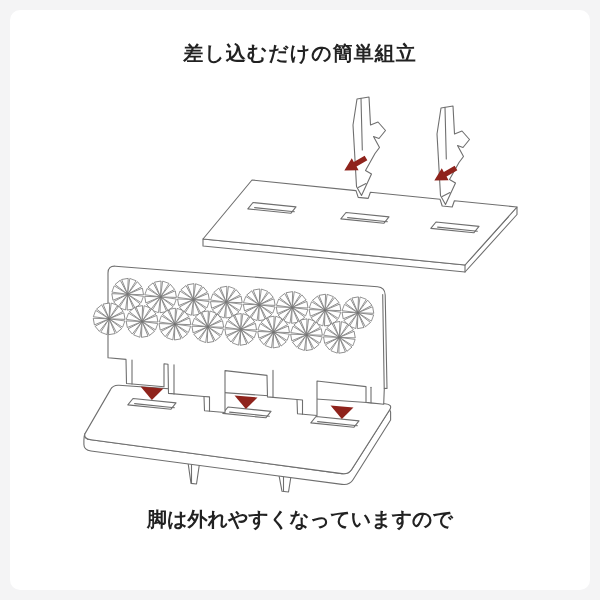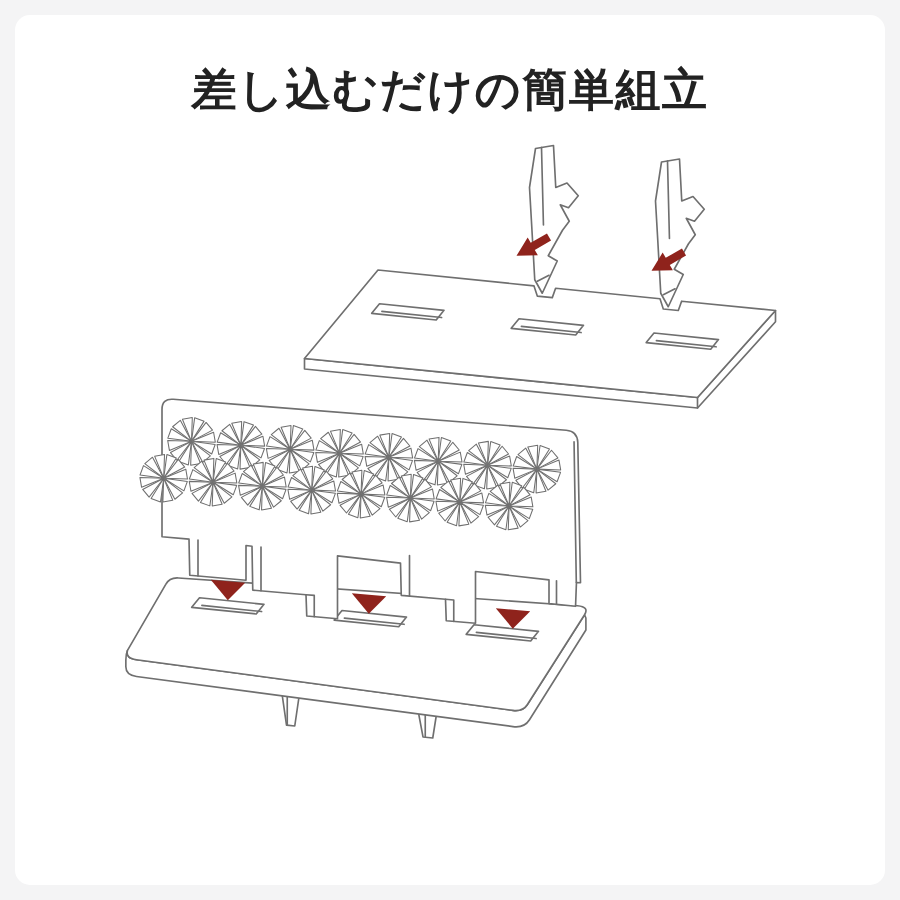--- a/index.html
+++ b/index.html
@@ -11,21 +11,21 @@
     font-family:"DejaVu Sans","Liberation Sans",sans-serif;
   }
   .card{
     position:absolute;inset:10px;
     background:var(--card,#ffffff);
     border-radius:10px;
   }
   .title{
     position:absolute;top:40px;left:0;right:0;
     text-align:center;
-    font-size:30px;font-weight:700;
+    font-size:20px;font-weight:700;
     letter-spacing:1px;
     color:var(--text,#222222);
   }
   .note{
     position:absolute;top:504px;left:0;right:0;
     text-align:center;
     font-size:20px;font-weight:600;
     line-height:31px;
     color:var(--text,#222222);
   }
@@ -143,14 +143,15 @@
         </g>
       </g>
 
       <use href="#ins-tri" transform="translate(152,387.5) rotate(2)"></use>
       <use href="#ins-tri" transform="translate(246,396.5) rotate(2)"></use>
       <use href="#ins-tri" transform="translate(342,406.5) rotate(2)"></use>
     </g>
   </svg>
 
   <div class="note">
+    <div>脚は外れやすくなっていますので</div>
   </div>
 </div>
 
 </body></html>

